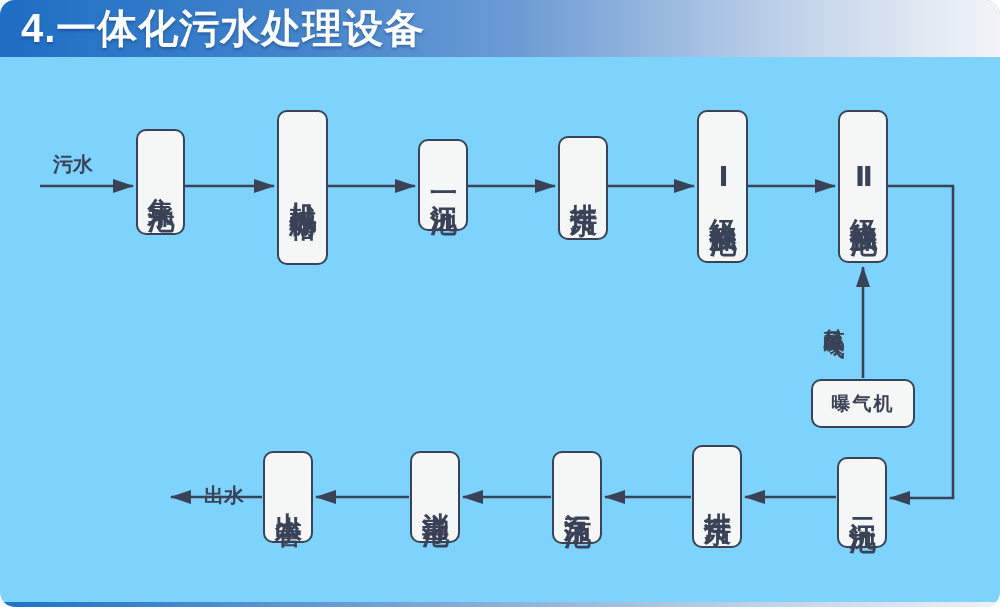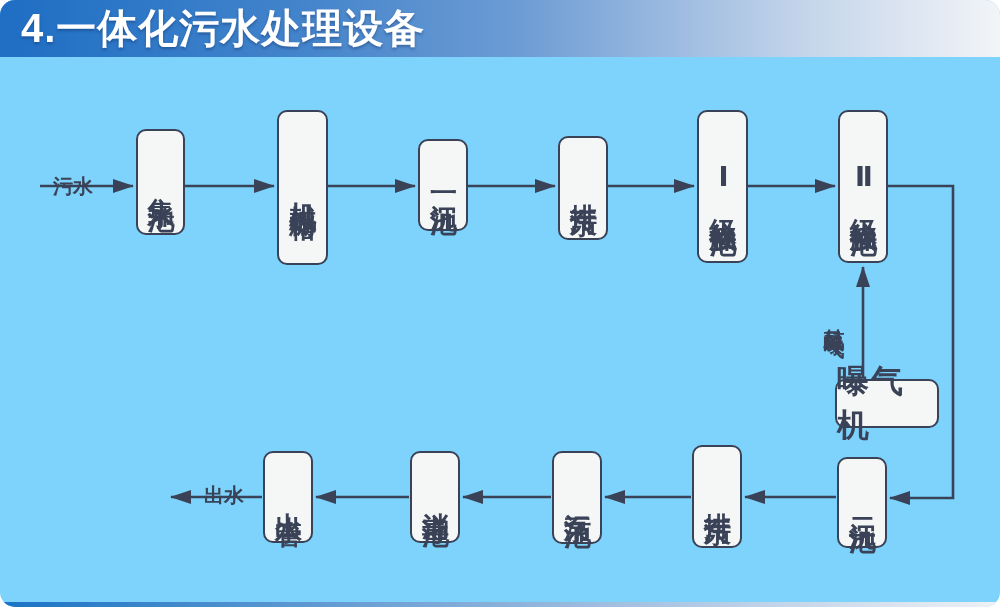--- a/index.html
+++ b/index.html
@@ -68,23 +68,22 @@
     font-weight: 600;
   }
   .node.v {
     writing-mode: vertical-rl;
     text-orientation: upright;
     font-size: 27px;
     letter-spacing: 4px;
     line-height: 1;
   }
   .node.h {
-    font-size: 32px;
+    font-size: 19px;
     letter-spacing: 2px;
-    margin-left: 24px;
   }
 
   
   .edge-label {
     position: absolute;
     color: #3a4257;
     font-weight: 600;
     font-size: 20px;
     text-align: center;
     white-space: nowrap;
@@ -136,18 +135,18 @@
 
   <div class="node h" style="left:811px; top:379px; width:104px; height:49px;">曝气机</div>
   <div class="edge-label v" style="left:824px; top:266px; height:104px;">鼓风曝气</div>
 
   <div class="node v" style="left:837px; top:457px; width:50px; height:91px;">二沉池</div>
   <div class="node v" style="left:692px; top:445px; width:50px; height:103px;">排污泵</div>
   <div class="node v" style="left:552px; top:451px; width:50px; height:93px;">污泵池</div>
   <div class="node v" style="left:410px; top:451px; width:50px; height:92px;">消毒池</div>
   <div class="node v" style="left:263px; top:451px; width:50px; height:92px;">出水管</div>
 
-  <div class="edge-label" style="left:40px; top:151px; width:66px;margin-top:22px;">污水</div>
+  <div class="edge-label" style="left:40px; top:151px; width:66px;">污水</div>
   <div class="edge-label" style="left:191px; top:482px; width:66px;">出水</div>
 
   <div class="footer-bar"></div>
 
 </div>
 
 </body></html>

